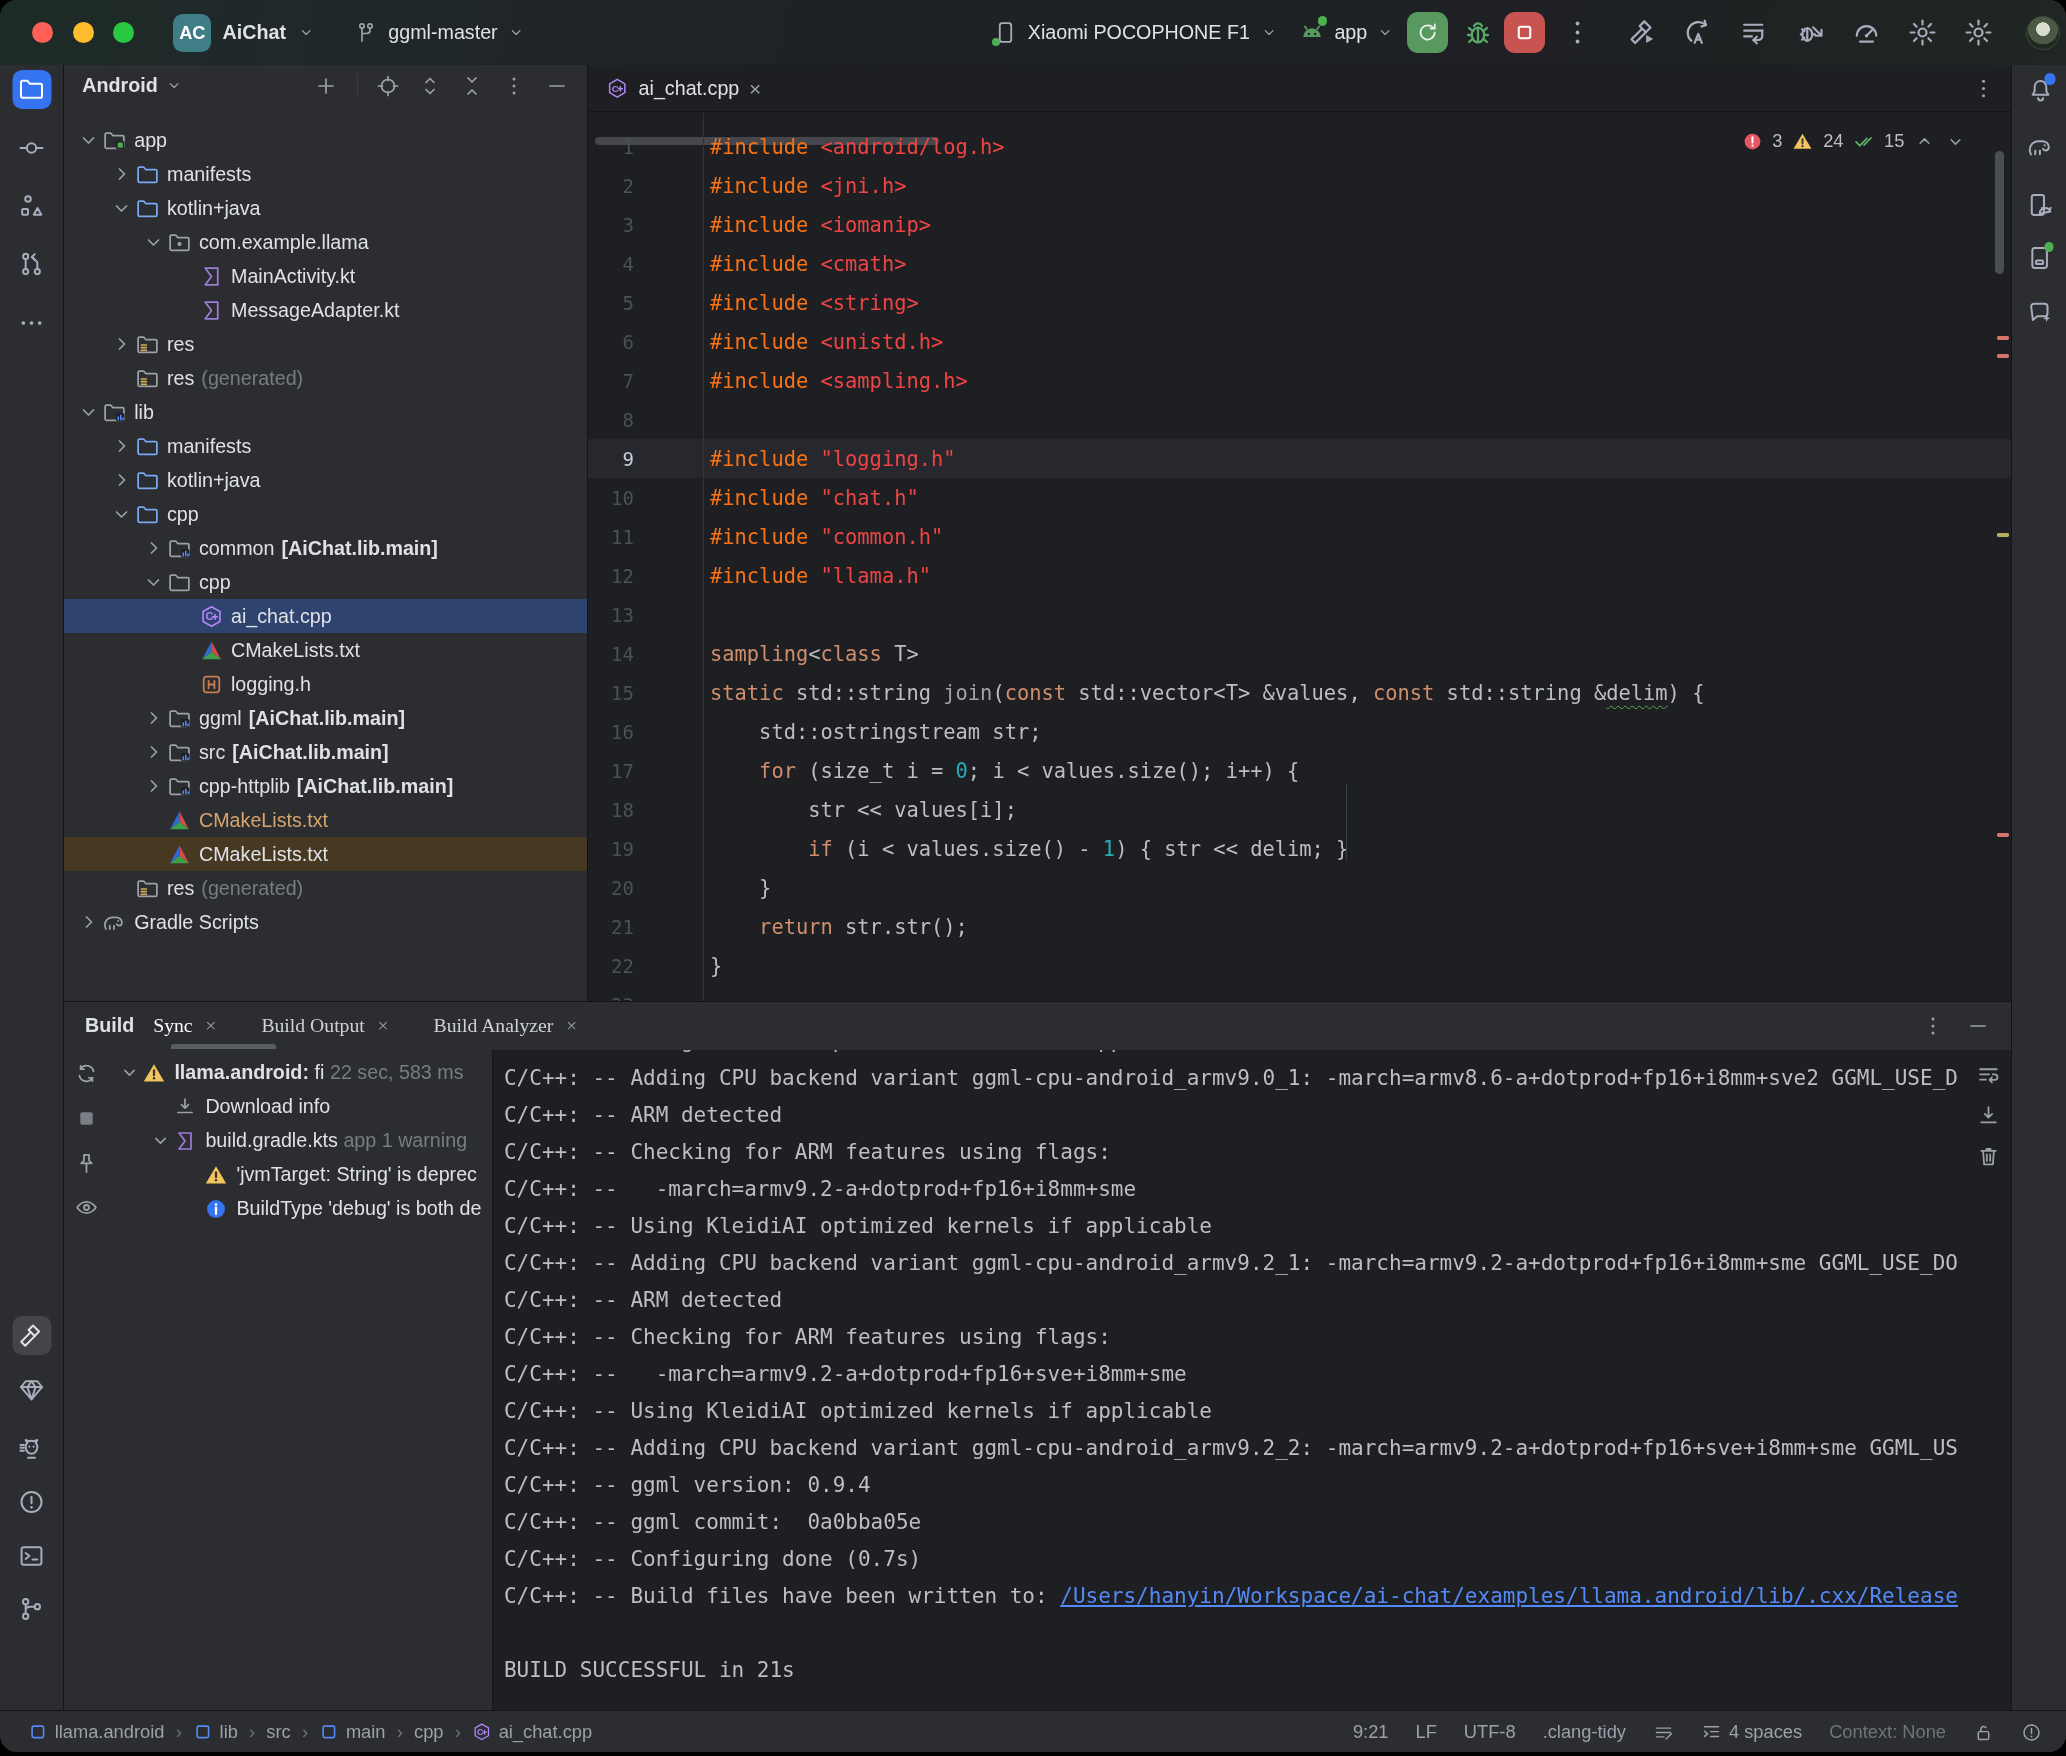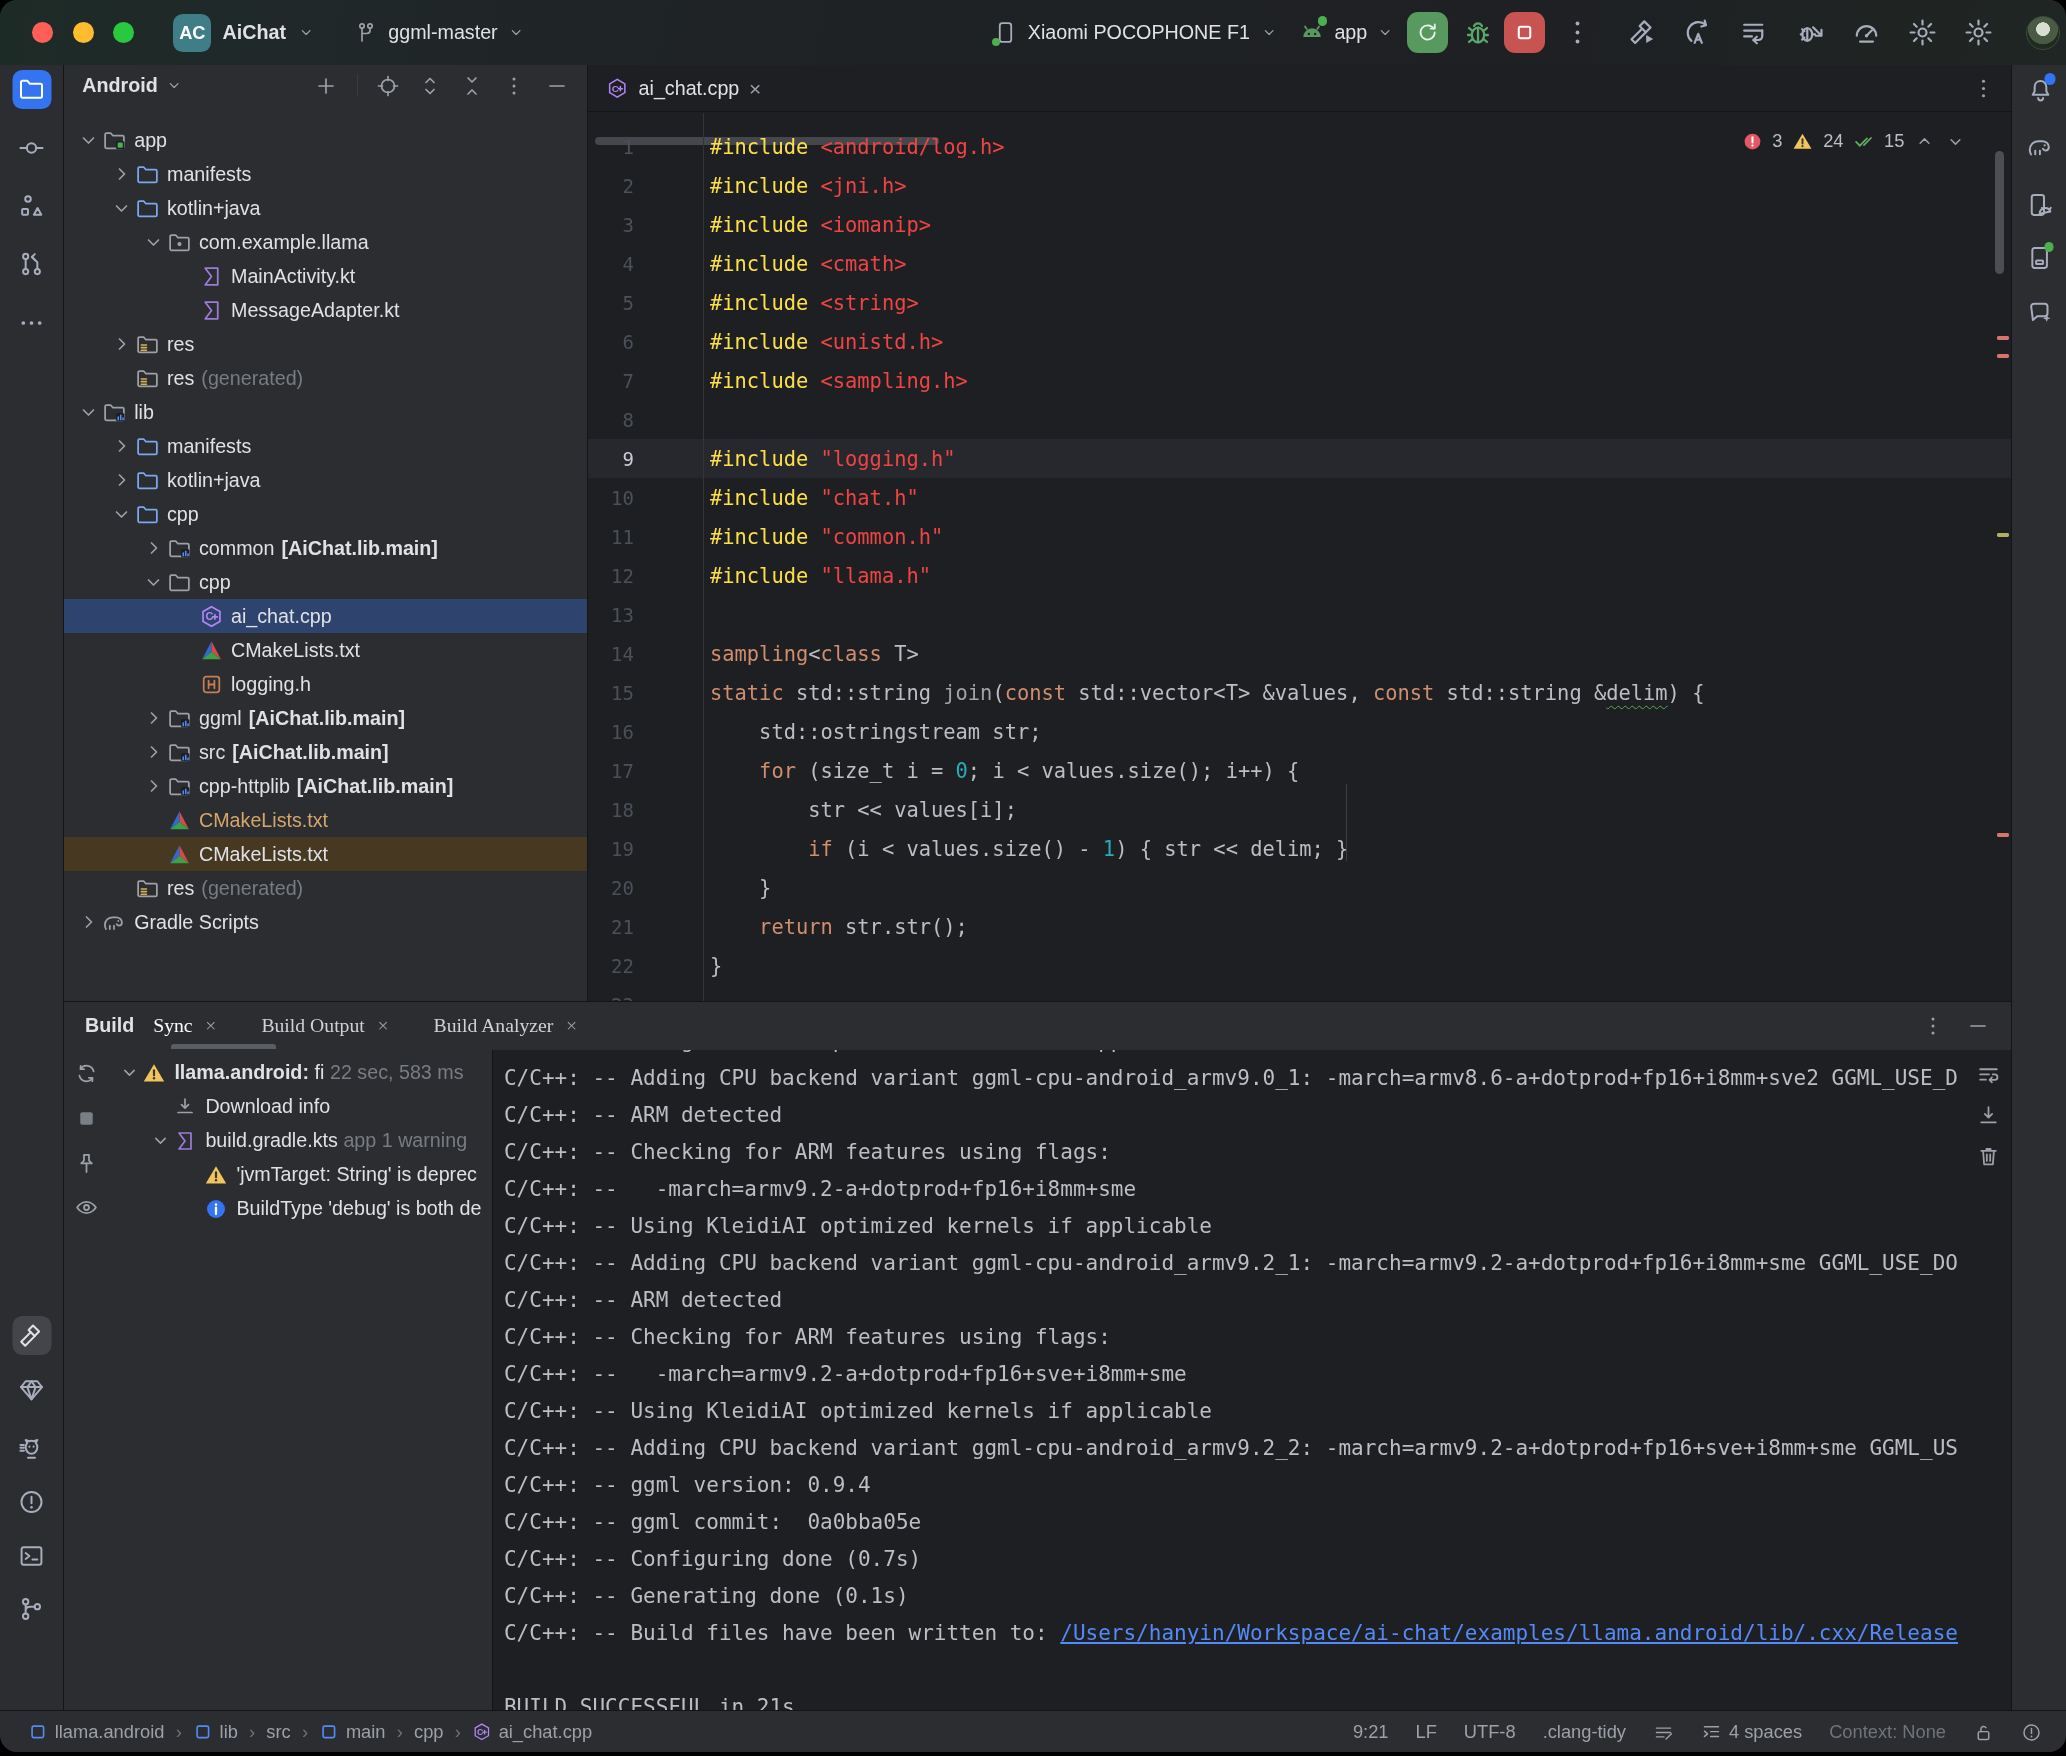--- a/index.html
+++ b/index.html
@@ -66,21 +66,21 @@
   .closex{color:#9da0a8;font-size:21px;line-height:1;}
   #tab-kebab{margin-left:auto;margin-right:15.5px;width:25px;height:25px;color:#9da0a8;}
   #hscroll{position:absolute;left:7px;top:72px;width:344px;height:8.4px;border-radius:4.2px;background:#45474d;}
   #code{position:absolute;left:0;top:48px;width:1423px;padding-top:14px;
     font-family:"DejaVu Sans Mono",monospace;font-size:20.4px;}
   .cl{height:39px;display:flex;align-items:center;}
   .cl.cur{background:#26282e;}
   .ln{width:46px;text-align:right;color:#4b5059;font-size:19px;flex:none;}
   .cl.cur .ln{color:#c9ccd6;}
   .ct{padding-left:76px;white-space:pre;color:#bcbec4;}
-  .d{color:#fde047;} .s{color:#ef4444;} .k{color:#cf8e6d;} .f{color:#a3a3a3;}
+  .d{color:#f97316;} .s{color:#ef4444;} .k{color:#cf8e6d;} .f{color:#a3a3a3;}
   .n{color:#2aacb8;} .p{color:#bcbec4;}
   .u{color:#bcbec4;text-decoration:underline wavy #54aa59 1.4px;text-underline-offset:4.9px;}
   #gutter-line{position:absolute;left:115px;top:48px;width:0.7px;height:889px;background:#313438;}
   #indent-guide{position:absolute;left:758px;top:719px;width:0.7px;height:77px;background:#3b3e44;}
   #inspections{position:absolute;right:45px;top:65px;display:flex;align-items:center;gap:9.8px;
     color:#bcbec4;font-size:18.3px;}
   #inspections .ic{width:21px;height:21px;}
   #vthumb{position:absolute;left:1407px;top:86px;width:9.1px;height:123px;border-radius:4.9px;background:rgba(160,165,175,.35);}
   .stripe{position:absolute;left:1409px;width:12px;height:4.2px;border-radius:1.4px;}
   
@@ -1075,21 +1075,20 @@
             <div class="cline">C/C++: -- Using KleidiAI optimized kernels if applicable</div>
             <div class="cline">C/C++: -- Adding CPU backend variant ggml-cpu-android_armv9.2_1: -march=armv9.2-a+dotprod+fp16+i8mm+sme GGML_USE_DO</div>
             <div class="cline">C/C++: -- ARM detected</div>
             <div class="cline">C/C++: -- Checking for ARM features using flags:</div>
             <div class="cline">C/C++: --   -march=armv9.2-a+dotprod+fp16+sve+i8mm+sme</div>
             <div class="cline">C/C++: -- Using KleidiAI optimized kernels if applicable</div>
             <div class="cline">C/C++: -- Adding CPU backend variant ggml-cpu-android_armv9.2_2: -march=armv9.2-a+dotprod+fp16+sve+i8mm+sme GGML_US</div>
             <div class="cline">C/C++: -- ggml version: 0.9.4</div>
             <div class="cline">C/C++: -- ggml commit:  0a0bba05e</div>
             <div class="cline">C/C++: -- Configuring done (0.7s)</div>
-            <div class="cline">C/C++: -- Generating done (0.1s)</div>
             <div class="cline">C/C++: -- Build files have been written to: <span class="clink">/Users/hanyin/Workspace/ai-chat/examples/llama.android/lib/.cxx/Release</span></div>
             <div class="cline"> </div>
             <div class="cline">BUILD SUCCESSFUL in 21s</div>
           </div>
         <div id="console-tools">
             <span class="ic ">
               <svg viewBox="0 0 24 24" fill="none" stroke="currentColor" stroke-width="1.7" stroke-linecap="round" stroke-linejoin="round">
                 <path d="M4 6h16M4 11h8.5M4 16h5.5"></path>
                 <path d="M16 11h2a2.6 2.6 0 010 5.2h-4.6"></path>
                 <path d="M15.3 13.8L13 16.2l2.3 2.4"></path>

